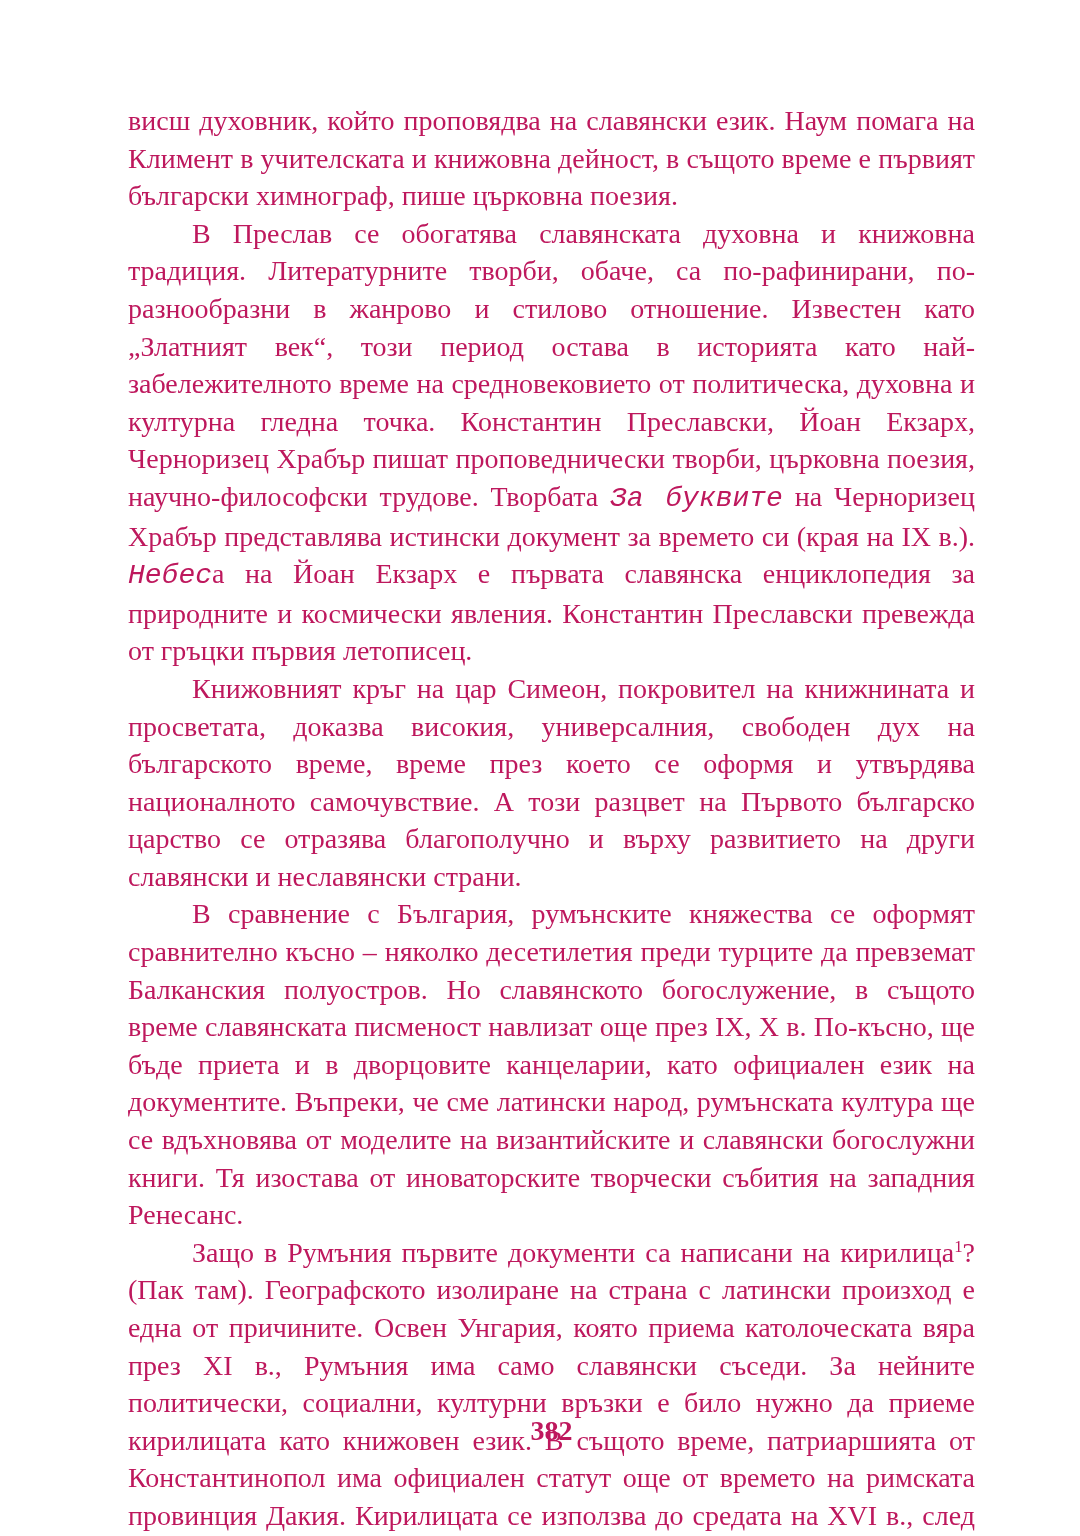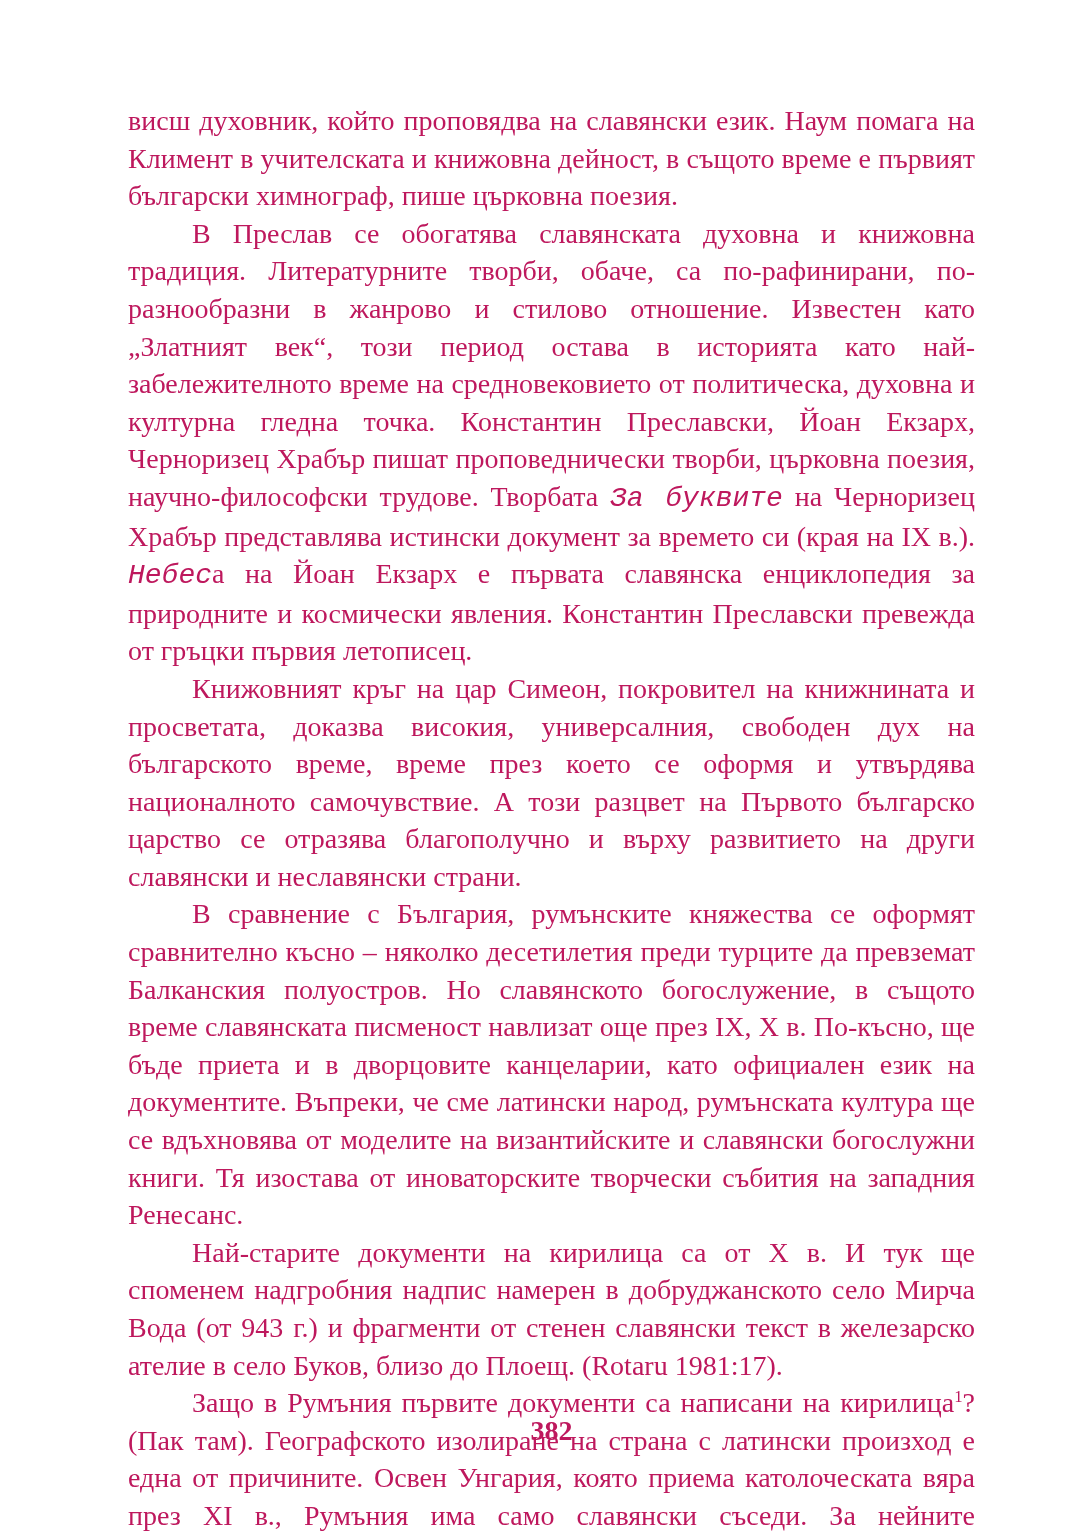--- a/index.html
+++ b/index.html
@@ -54,19 +54,18 @@
 </style>
 </head>
 <body>
 
 <div class="page">
   <main class="text-block" id="text-block">
       <p class="para"><span>висш духовник, който проповядва на славянски език.  Наум помага на Климент в учителската и книжовна дейност, в същото време е първият български химнограф, пише църковна поезия.</span></p>
       <p class="para indent"><span>В Преслав се обогатява славянската духовна и книжовна традиция. Литературните творби, обаче, са по-рафинирани, по-разнообразни в жанрово и стилово отношение. Известен като „Златният век“, този период остава в историята като най-забележителното време на средновековието от политическа, духовна и културна гледна точка. Константин Преславски, Йоан Екзарх, Черноризец Храбър пишат проповеднически творби, църковна поезия, научно-философски трудове. Творбата </span><em>За буквите</em><span> на Черноризец Храбър представлява истински документ за времето си (края на IX в.). </span><em>Небес</em><span>а на Йоан Екзарх е първата славянска енциклопедия за природните и космически явления. Константин Преславски превежда от гръцки първия летописец.</span></p>
       <p class="para indent"><span>Книжовният кръг на цар Симеон, покровител на книжнината и просветата, доказва високия, универсалния, свободен дух на българското време, време през което се оформя и утвърдява националното самочувствие. А този разцвет на Първото българско царство се отразява благополучно и върху развитието на други славянски и неславянски страни.</span></p>
       <p class="para indent"><span>В сравнение с България, румънските княжества се оформят сравнително късно – няколко десетилетия преди турците да превземат Балканския полуостров. Но славянското богослужение, в същото време славянската писменост навлизат още през IX, X в. По-късно, ще бъде приета и в дворцовите канцеларии, като официален език на документите. Въпреки, че сме латински народ, румънската култура ще се вдъхновява от моделите на византийските и славянски богослужни книги. Тя изостава от иноваторските творчески събития на западния Ренесанс.</span></p>
-      <p class="para indent"><span>Най-старите документи на кирилица са от X в. И тук ще споменем надгробния надпис намерен в добруджанското село Мирча Вода (от 943 г.) и фрагменти от стенен славянски текст в железарско ателие в село Буков, близо до Плоещ. (Rotaru 1981:17).</span></p>
       <p class="para indent"><span>Защо в Румъния първите документи са написани на кирилица</span><sup>1</sup><span>? (Пак там). Географското изолиране на страна с латински произход е една от причините. Освен Унгария, която приема католоческата вяра през XI в., Румъния има само славянски съседи. За нейните политически, социални, културни връзки е било нужно да приеме кирилицата като книжовен език. В същото време, патриаршията от Константинопол има официален статут още от времето на римската провинция Дакия. Кирилицата се използва до средата на XVI в., след което започват да се пишат документи и на латиница. Постепенно, кирилицата се възприема като остаряла формула, и през 1860 г. е било въведено, официално, използването на латинската азбука.</span></p>
     </main>
   <footer class="page-footer">
     <span>382</span>
   </footer>
 </div>
 
 </body></html>

